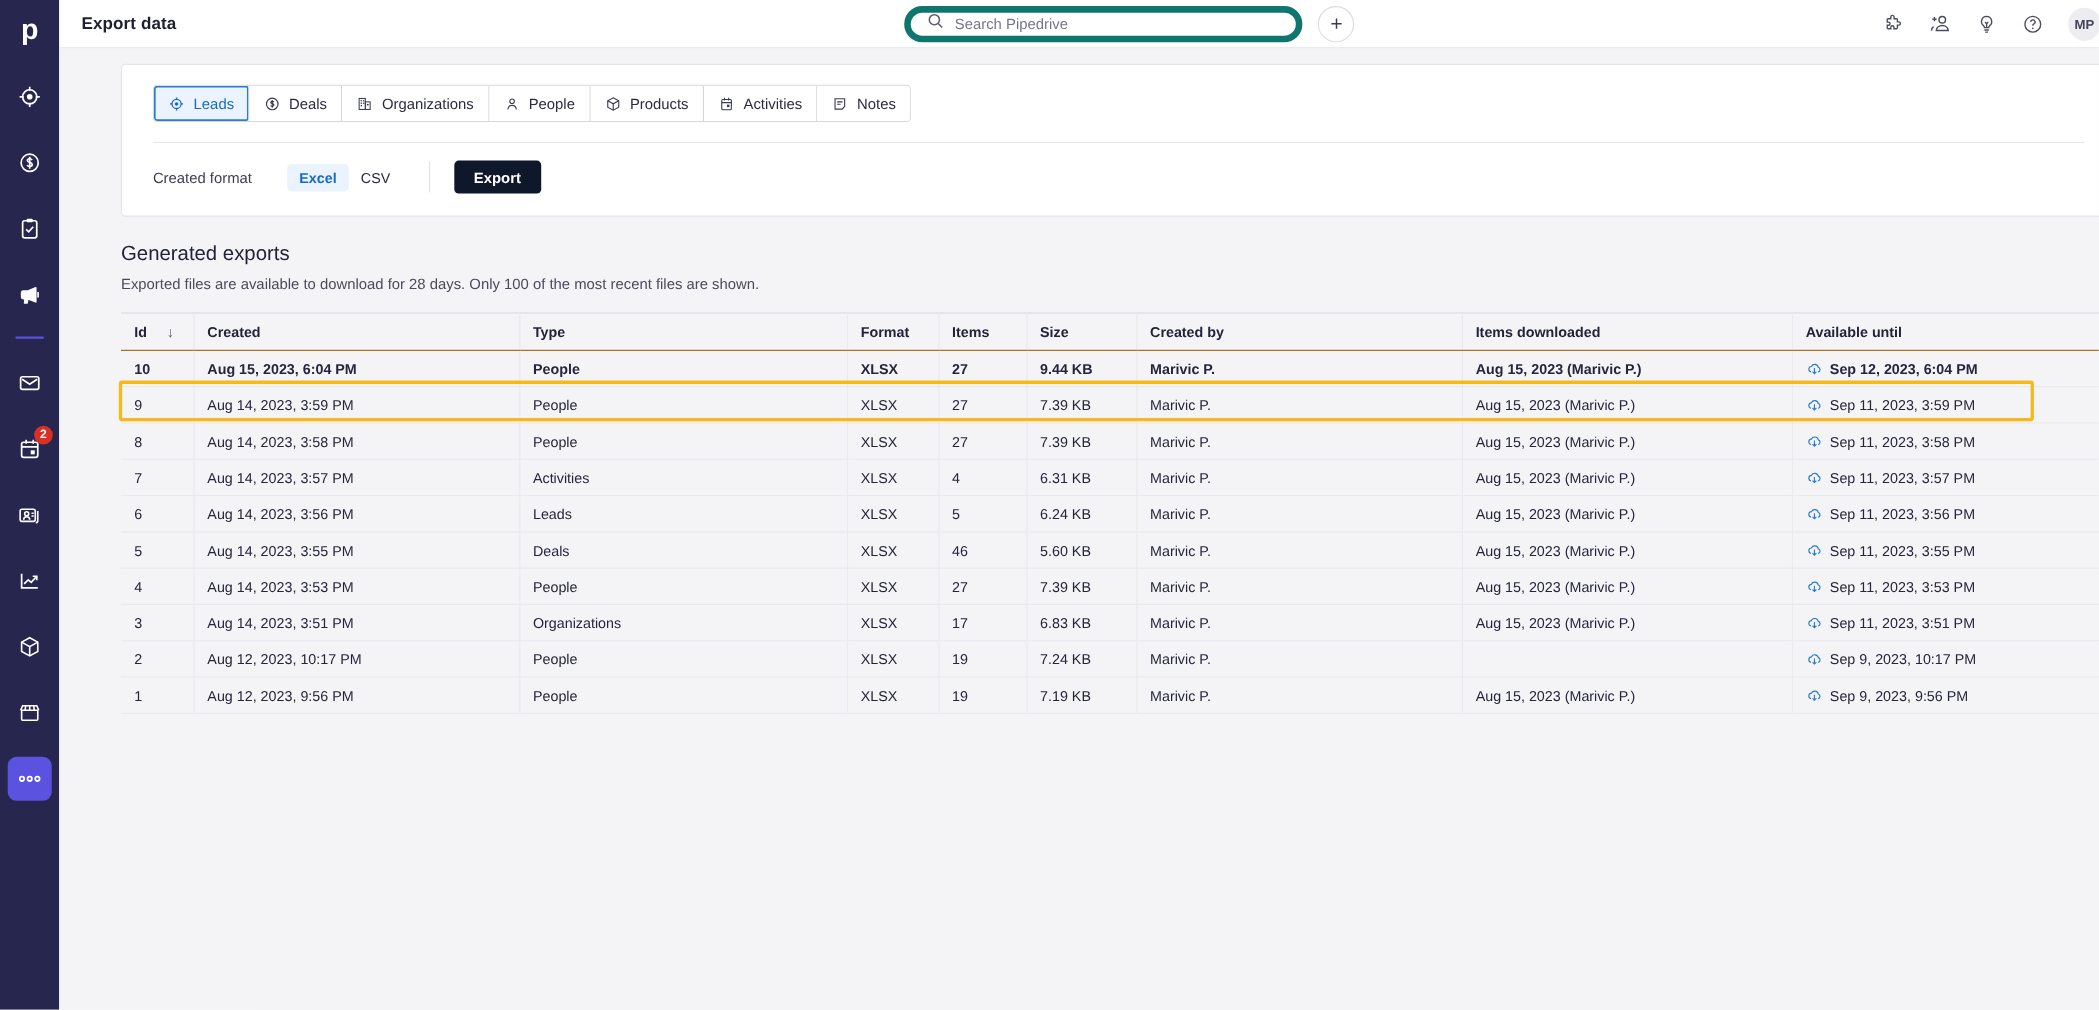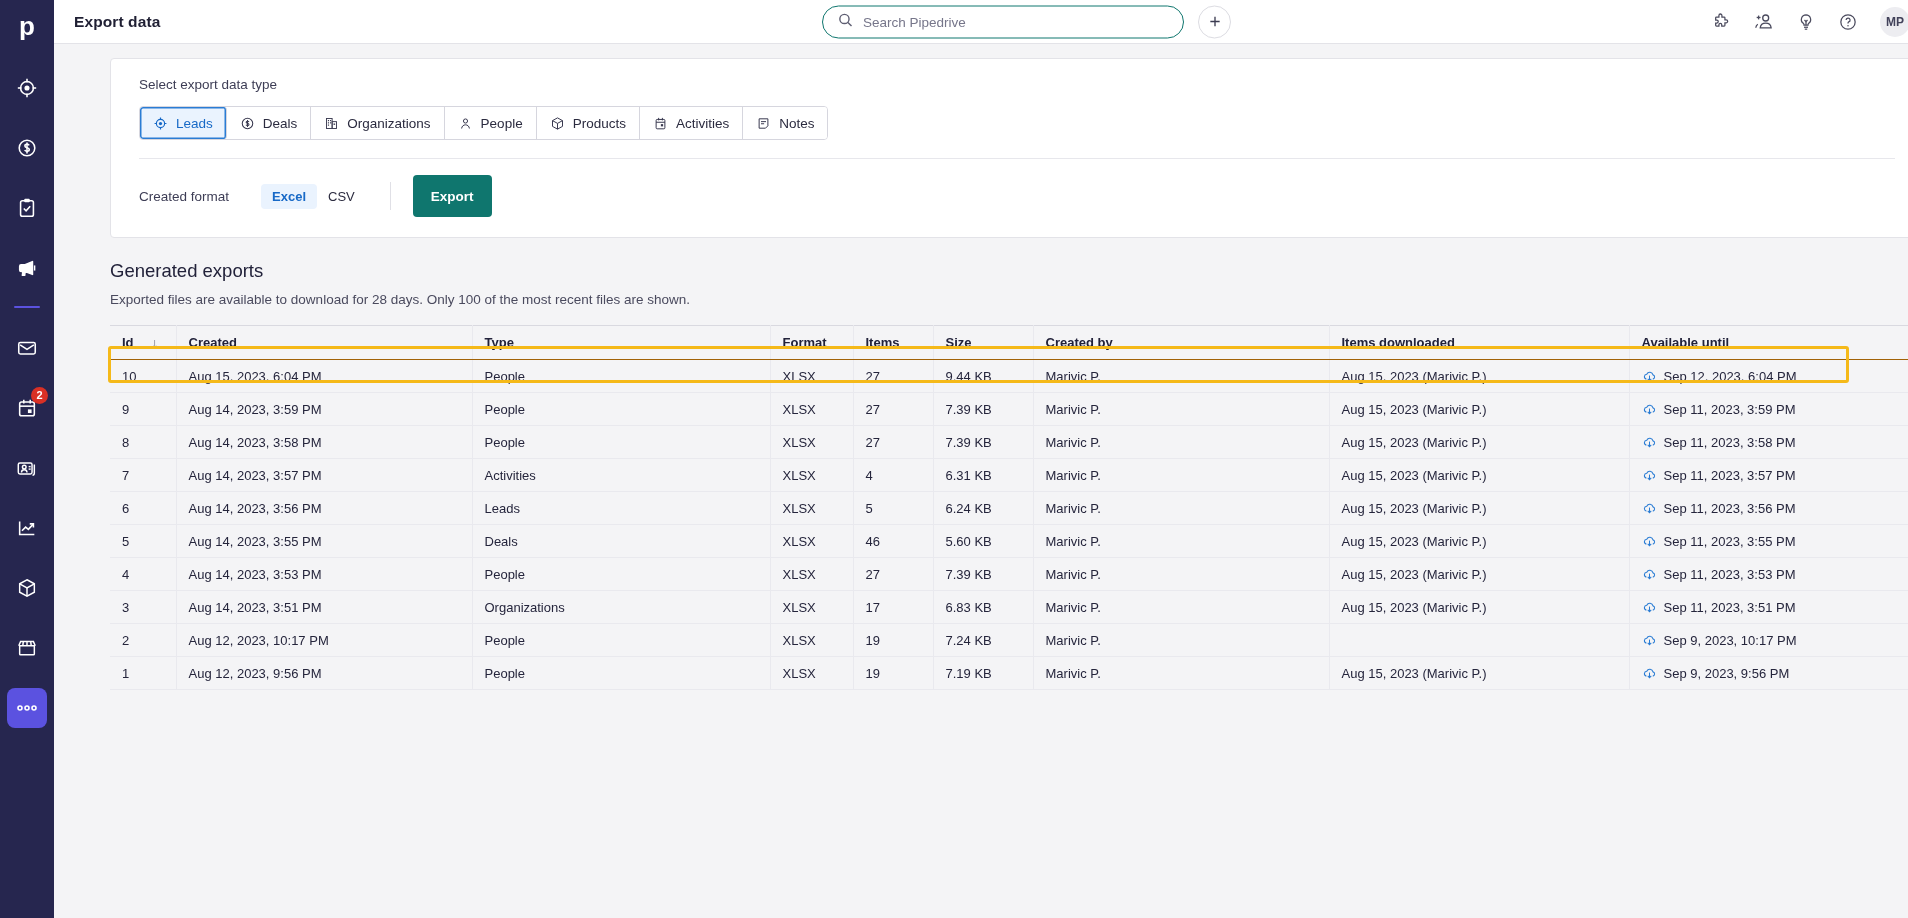--- a/index.html
+++ b/index.html
@@ -55,21 +55,21 @@
   }
   .page-title {
     font-size: 15.5px; font-weight: bold; color: #1f1f33;
     margin-left: 20px; letter-spacing: .1px;
   }
   .search-wrap {
     position: absolute; left: 768px; top: 50%; transform: translateY(-50%);
     display: flex; align-items: center; gap: 14px;
   }
   .search-box {
-    width: 362px; height: 33px; border: 1px solid #0f766e;
+    width: 362px; height: 33px; border: 6px solid #0f766e;
     border-radius: 17px; background: #fff;
     display: flex; align-items: center; padding: 0 14px; gap: 9px;
   }
   .search-box input {
     border: none; outline: none; background: transparent;
     font-family: "Liberation Sans", sans-serif; font-size: 13.5px;
     color: #4a4a5a; width: 100%;
   }
   .search-box input::placeholder { color: #76768a; }
   .plus-btn {
@@ -132,22 +132,22 @@
     padding: 16px 28px 20px 28px;
   }
   .format-label { font-size: 13.5px; color: #3d3d55; margin-right: 32px; }
   .fmt-pill {
     font-size: 13px; padding: 5px 11px; border-radius: 4px;
     color: #1769c7; background: #eaf3fe; font-weight: bold;
   }
   .fmt-plain { font-size: 13px; padding: 5px 11px; color: #2b2b3f; }
   .vrule { width: 1px; height: 28px; background: #e0e0e6; margin: 0 22px 0 24px; }
   .export-btn {
-    background: #0f766e; color: #fff; border: none; border-radius: 4px;
-    height: 42px; padding: 0 18px; font-size: 13.5px; font-weight: bold;
+    background: #0f172a; color: #fff; border: none; border-radius: 4px;
+    height: 30px; padding: 0 18px; font-size: 13.5px; font-weight: bold;
     font-family: "Liberation Sans", sans-serif; cursor: pointer;
   }
 
   
   .exports-head { padding: 22px 28px 0 28px; }
   .exports-title { font-size: 18.5px; color: #22223a; font-weight: normal; margin-bottom: 10px; }
   .exports-sub { font-size: 13.5px; color: #4a4a5e; margin-bottom: 18px; }
 
   table.exports { border-collapse: collapse; width: 1814px; table-layout: fixed; }
   table.exports th, table.exports td {
@@ -169,21 +169,21 @@
   .col-type { width: 298px; }
   .col-format { width: 83px; }
   .col-items { width: 80px; }
   .col-size { width: 100px; }
   .col-by { width: 296px; }
   .col-last { width: 300px; }
   .col-until { width: auto; }
   .th-id { display: flex; align-items: center; gap: 18px; }
   .sort-arrow { color: #5a5a70; font-size: 13px; }
 
-  tr.highlight td { font-weight: normal; }
+  tr.highlight td { font-weight: bold; }
   .hl-box {
     position: absolute; border: 3px solid #f5b919; border-radius: 3px;
     pointer-events: none;
   }
   .cloud { display: inline-flex; vertical-align: -3px; margin-right: 7px; color: #2a7cd4; }
   .until-cell { display: flex; align-items: center; }
 </style>
 </head>
 <body>
 
@@ -369,21 +369,20 @@
           </svg>
         </span>
         <span class="avatar">MP</span>
       </div>
     </div>
 
     <div class="content">
 
       <div class="card">
         <div class="card-section">
-          <div class="section-label">Select export data type</div>
 
           <div class="type-tabs">
             <div class="type-tab selected">
               <span class="tico">
                 <svg width="15" height="15" viewBox="0 0 24 24" fill="none" stroke="#1769c7" stroke-width="1.9">
                   <circle cx="12" cy="12" r="6.6"></circle>
                     <circle cx="12" cy="12" r="2.6" fill="#1769c7" stroke="none"></circle>
                   <line x1="12" y1="2.5" x2="12" y2="5.5"></line>
                     <line x1="12" y1="18.5" x2="12" y2="21.5"></line>
                   <line x1="2.5" y1="12" x2="5.5" y2="12"></line>

